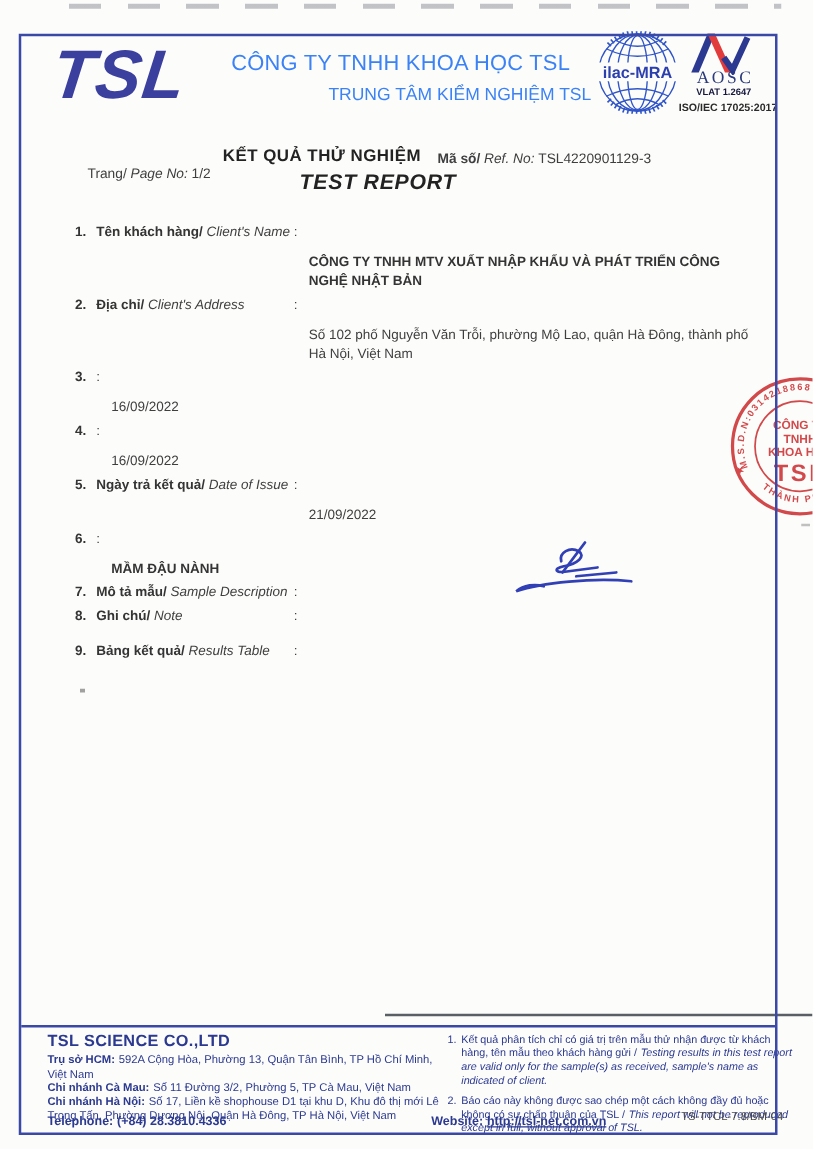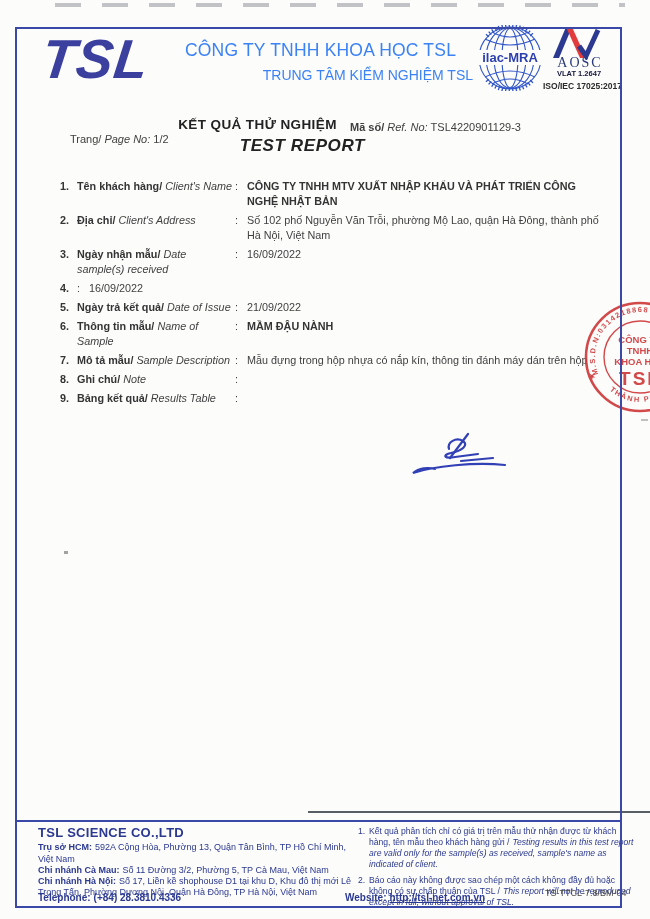--- a/index.html
+++ b/index.html
@@ -42,21 +42,21 @@
   .seg{margin-right:3px;}
 
   
   .items{position:absolute;left:60px;top:179px;width:548px;font-size:10.8px;line-height:15px;}
   .row{display:flex;margin-bottom:4px;}
   .row .no{width:17px;font-weight:bold;color:#343434;flex:none;}
   .row .lbl{width:158px;flex:none;}
   .row .lbl .vi{font-weight:bold;color:#343434;margin-right:3px;}
   .row .lbl .en{font-style:italic;}
   .row .col{width:12px;flex:none;text-align:left;}
-  .row .val{flex:1;}
+  .row .val{flex:1;margin-top:24px;}
   .row .val.b{font-weight:bold;color:#343434;}
 
   
   .sig{position:absolute;left:405px;top:428px;}
 
   
   .stamp{position:absolute;left:575px;top:294px;z-index:5;opacity:.92;}
 
   
   .f-right-topline{position:absolute;left:308px;top:811px;width:342px;height:2px;background:#5a5f66;}
@@ -133,46 +133,43 @@
     <div class="val b">CÔNG TY TNHH MTV XUẤT NHẬP KHẨU VÀ PHÁT TRIỂN CÔNG NGHỆ NHẬT BẢN</div>
   </div>
   <div class="row">
     <div class="no">2.</div>
     <div class="lbl"><span class="vi">Địa chỉ/</span><span class="en">Client's Address</span></div>
     <div class="col">:</div>
     <div class="val">Số 102 phố Nguyễn Văn Trỗi, phường Mộ Lao, quận Hà Đông, thành phố Hà Nội, Việt Nam</div>
   </div>
   <div class="row">
     <div class="no">3.</div>
-    <div class="lbl"><span class="vi">Ngày nhận mẫu/</span><span class="en">Date sample(s) received</span></div>
     <div class="col">:</div>
     <div class="val">16/09/2022</div>
   </div>
   <div class="row">
     <div class="no">4.</div>
     <div class="col">:</div>
     <div class="val">16/09/2022</div>
   </div>
   <div class="row">
     <div class="no">5.</div>
     <div class="lbl"><span class="vi">Ngày trả kết quả/</span><span class="en">Date of Issue</span></div>
     <div class="col">:</div>
     <div class="val">21/09/2022</div>
   </div>
   <div class="row">
     <div class="no">6.</div>
-    <div class="lbl"><span class="vi">Thông tin mẫu/</span><span class="en">Name of Sample</span></div>
     <div class="col">:</div>
     <div class="val b">MẦM ĐẬU NÀNH</div>
   </div>
   <div class="row">
     <div class="no">7.</div>
     <div class="lbl"><span class="vi">Mô tả mẫu/</span><span class="en">Sample Description</span></div>
     <div class="col">:</div>
-    <div class="val">Mẫu đựng trong hộp nhựa có nắp kín, thông tin đánh máy dán trên hộp</div>
   </div>
   <div class="row">
     <div class="no">8.</div>
     <div class="lbl"><span class="vi">Ghi chú/</span><span class="en">Note</span></div>
     <div class="col">:</div>
     <div class="val"></div>
   </div>
   <div class="row">
     <div class="no">9.</div>
     <div class="lbl"><span class="vi">Bảng kết quả/</span><span class="en">Results Table</span></div>

